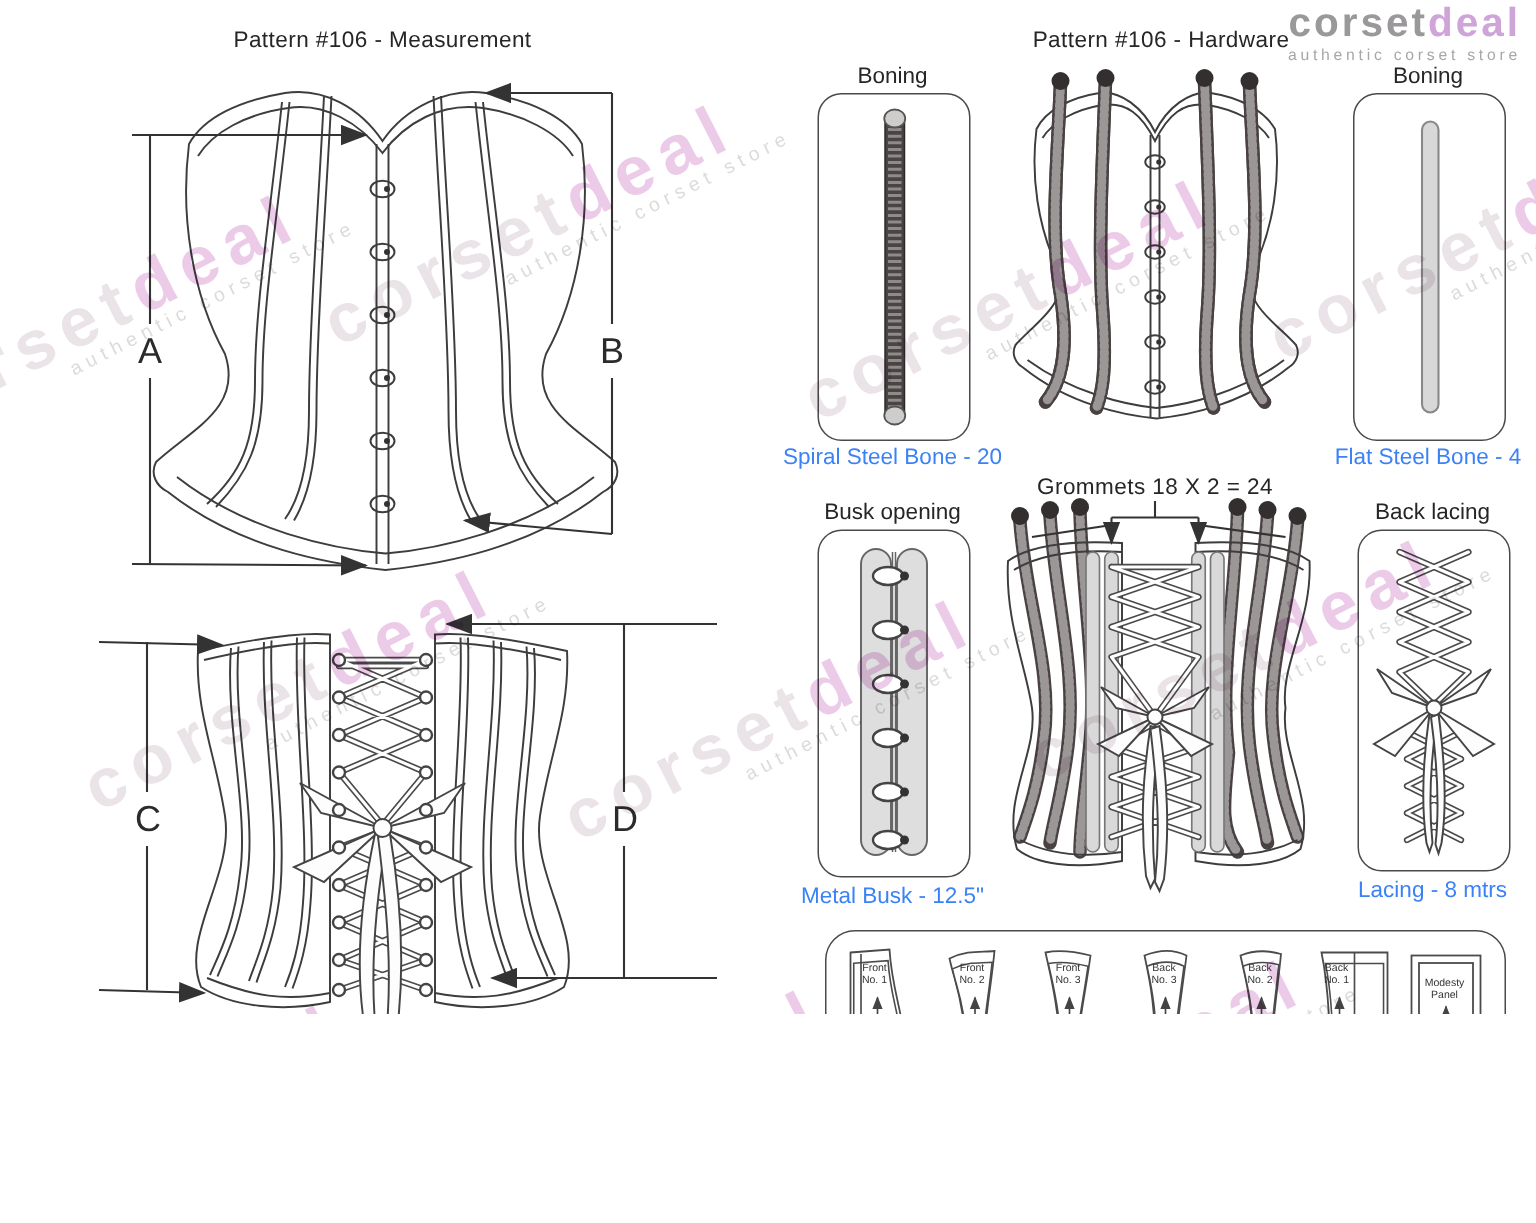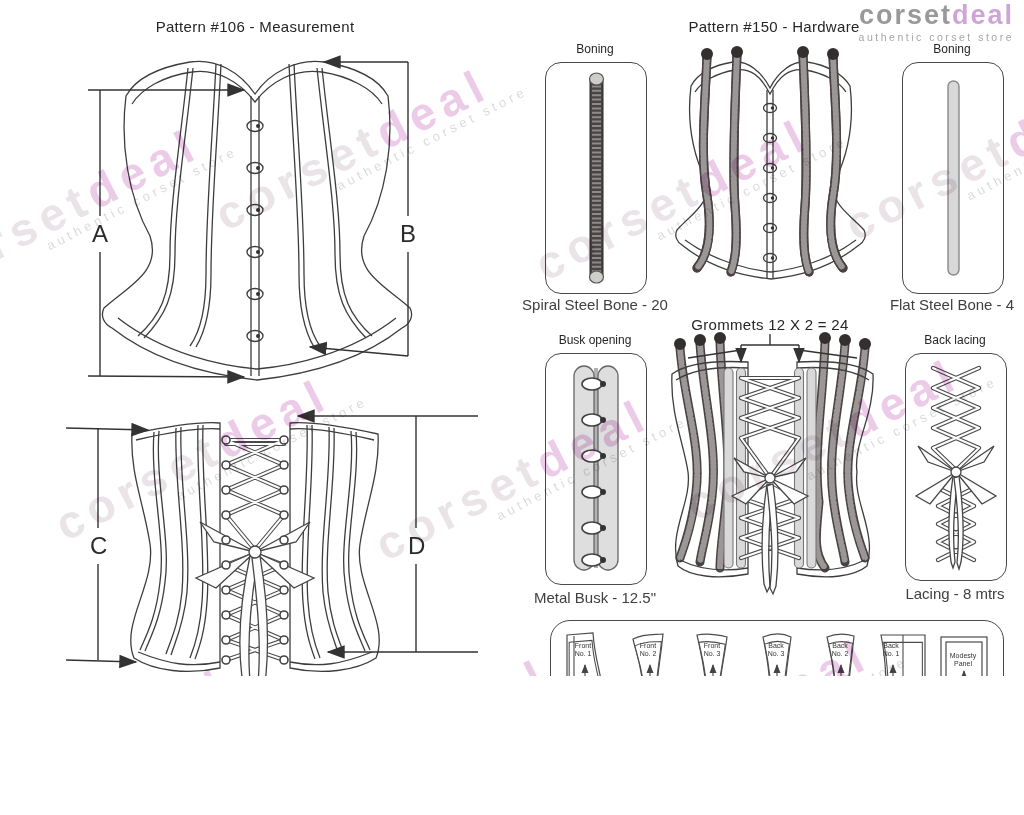--- a/index.html
+++ b/index.html
@@ -1,21 +1,21 @@
 <!DOCTYPE html>
 <html><head>
 <meta charset="utf-8">
 <style>
   html,body{margin:0;padding:0;background:#fff;}
   #page{position:relative;width:1024px;height:676px;background:#ffffff;overflow:hidden;
         font-family:"Liberation Sans",sans-serif;color:#2e2e2e;}
   .abs{position:absolute;}
   .ttl{font-size:15px;text-align:center;color:#262626;letter-spacing:.3px;}
-  .cap{font-size:15px;text-align:center;color:#404040;}
-  .hdr{font-size:12px;text-align:center;color:#262626;}
+  .cap{font-size:15px;text-align:center;color:#3b82f6;}
+  .hdr{font-size:15px;text-align:center;color:#262626;}
   .legend{font-size:15px;color:#262626;}
   .box{border:1.6px solid #4a4a4a;border-radius:16px;background:transparent;}
   svg{display:block;}
   .ln{stroke:#3d3d3d;stroke-width:1.3;fill:none;}
   .dim{stroke:#333;stroke-width:1.4;fill:none;}
   .dimlbl{font-size:24px;fill:#2b2b2b;font-family:"Liberation Sans",sans-serif;}
   .strap{stroke:#4a4242;stroke-width:9;fill:none;stroke-linecap:round;}
   .straptx{stroke:#ffffff;stroke-width:6;fill:none;stroke-dasharray:1.8,2.6;opacity:.45;stroke-linecap:round;}
   .lace-o{stroke:#4a4a4a;stroke-width:4.2;fill:none;stroke-linecap:round;}
   .lace-i{stroke:#ffffff;stroke-width:2;fill:none;stroke-linecap:round;}
@@ -181,21 +181,21 @@
       <line class="dim" x1="398" y1="172" x2="398" y2="260"></line>
       <line class="dim" x1="460" y1="260" x2="310" y2="260" marker-end="url(#m2)"></line>
       <text class="dimlbl" x="390" y="162">D</text>
     </g>
   </svg>
 
   <div class="abs legend" style="left:20px;top:702px;">A - Front length - 14.5 inch (36.8 cm)</div>
   <div class="abs legend" style="left:262px;top:702px;">B - Bust to bottom length - 15 inch (38.10 cm)</div>
   <div class="abs legend" style="left:262px;top:692px;">D - Back length - 13.0 inch (33.0 cm)</div>
 
-  <div class="abs ttl" style="left:574px;top:18px;width:400px;">Pattern #150 -  Hardware</div>
+  <div class="abs ttl" style="left:574px;top:18px;width:400px;">Pattern #106 -  Hardware</div>
 
   <div class="abs logo" style="right:10px;top:2px;width:220px;">
     <div class="logo-brand"><span class="logo-gray">corset</span><span class="logo-accent">deal</span></div>
     <div class="logo-tag">authentic corset store</div>
   </div>
 
   <div class="abs hdr" style="left:545px;top:42px;width:100px;">Boning</div>
   <div class="abs box" style="left:545px;top:62px;width:100px;height:230px;">
     <svg width="100" height="230" viewBox="0 0 100 230">
       <rect x="44" y="12" width="13" height="206" rx="6.5" fill="#4a4444" stroke="#2c2828" stroke-width="1"></rect>
@@ -262,21 +262,21 @@
   </svg>
 
   <div class="abs hdr" style="left:902px;top:42px;width:100px;">Boning</div>
   <div class="abs box" style="left:902px;top:62px;width:100px;height:230px;">
     <svg width="100" height="230" viewBox="0 0 100 230">
       <rect x="45" y="18" width="11" height="194" rx="5.5" fill="#d8d8d8" stroke="#888" stroke-width="1.4"></rect>
     </svg>
   </div>
   <div class="abs cap" style="left:872px;top:296px;width:160px;">Flat Steel Bone - 4</div>
 
-  <div class="abs ttl" style="left:645px;top:316px;width:250px;">Grommets 12 X 2 = 24</div>
+  <div class="abs ttl" style="left:645px;top:316px;width:250px;">Grommets 18 X 2 = 24</div>
 
   <div class="abs hdr" style="left:545px;top:333px;width:100px;">Busk opening</div>
   <div class="abs box" style="left:545px;top:353px;width:100px;height:230px;">
     <svg width="100" height="230" viewBox="0 0 100 230">
       <rect x="28" y="12" width="20" height="204" rx="10" fill="#dedede" stroke="#666" stroke-width="1.3"></rect>
       <rect x="52" y="12" width="20" height="204" rx="10" fill="#dedede" stroke="#666" stroke-width="1.3"></rect>
       <line x1="49" y1="14" x2="49" y2="214" stroke="#666" stroke-width="1"></line>
       <line x1="51" y1="14" x2="51" y2="214" stroke="#666" stroke-width="1"></line>
       <g>
         <g>

